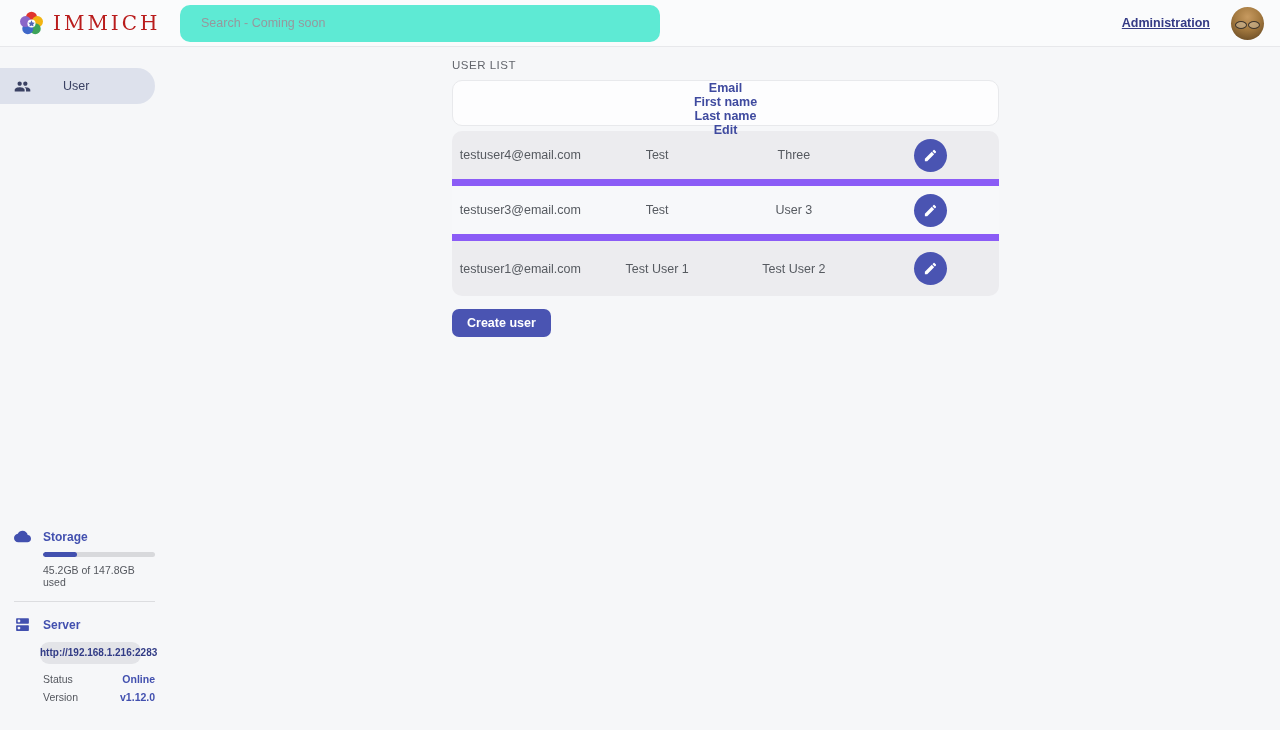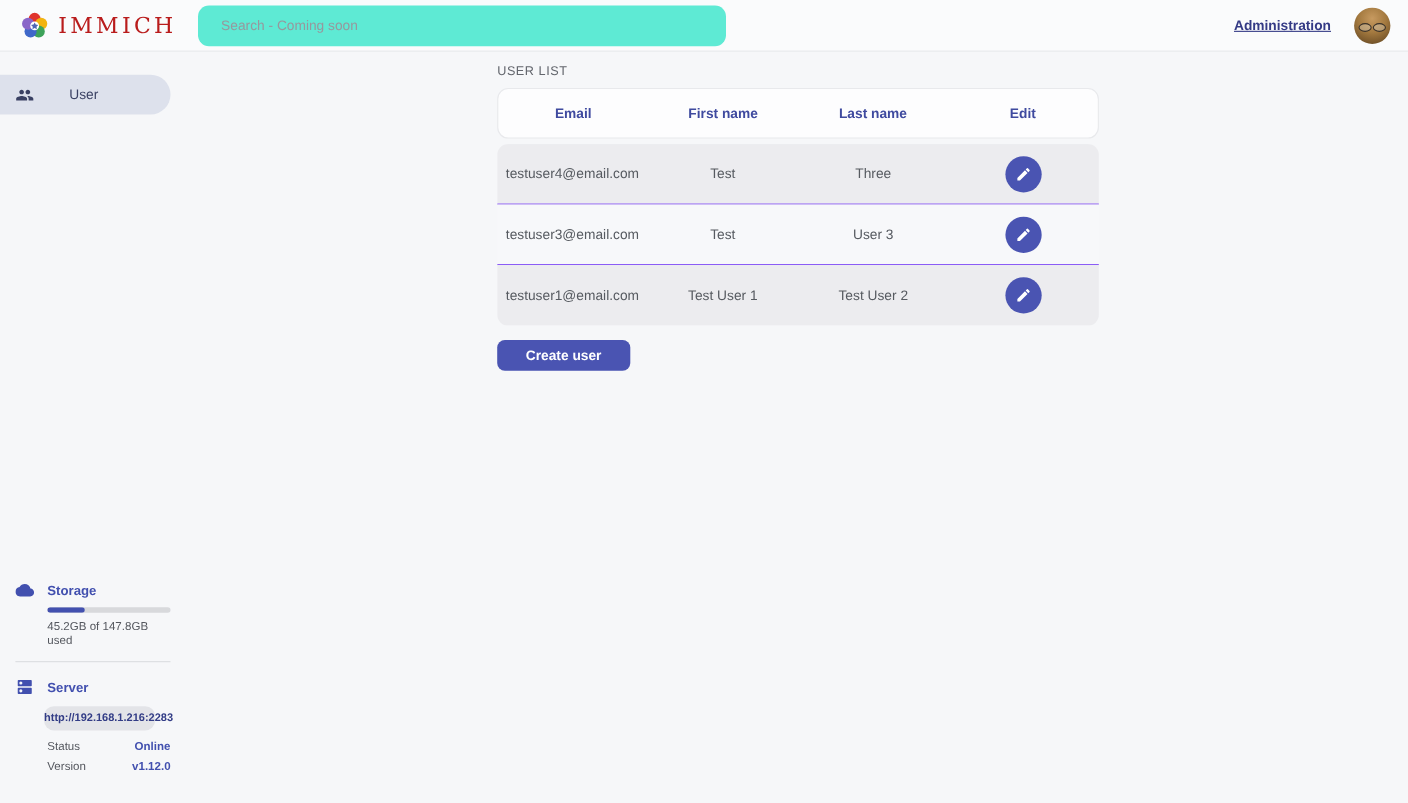--- a/index.html
+++ b/index.html
@@ -96,40 +96,40 @@
     display:flex; align-items:center; padding-left:22px;
   }
   .page-title { font-size:16px; font-weight:700; color:#4250af; }
 
   .content-col { width:547px; margin:12px auto 0; }
   .section-label { font-size:11.5px; letter-spacing:.5px; color:#63666d; }
 
   .table-head {
     margin-top:9px; height:46px;
     background:#fdfdfe; border:1px solid #e8e9ec; border-radius:10px;
-    display:flex; align-items:center;
+    display:flex; align-items:center;flex-direction:column;
   }
   .table-head .col { flex:1; text-align:center; font-size:12.5px; font-weight:600; color:#3f4a9f; }
 
   .table-rows { margin-top:5px; border-radius:10px; overflow:hidden; }
   .table-row { height:55px; display:flex; align-items:center; }
-  .table-row:not(:last-child) { border-bottom:1px solid #8b5cf6; }
+  .table-row:not(:last-child) { border-bottom:7px solid #8b5cf6; }
   .table-row.odd  { background:#ececef; }
   .table-row.even { background:#f7f8fa; }
   .table-row .cell { flex:1; text-align:center; font-size:12.5px; color:#565a60; }
   .cell-edit { flex:1; display:flex; justify-content:center; }
   .edit-btn {
     width:33px; height:33px; border-radius:50%; border:none;
     background:#4a54b2; display:flex; align-items:center; justify-content:center;
     cursor:pointer;
   }
   .edit-btn svg { width:15px; height:15px; fill:#ffffff; }
 
   .create-btn {
-    margin-top:13px; height:28px; padding:0 26px;
+    margin-top:13px; height:28px; padding:0 15px;
     background:#4a54b2; color:#ffffff; border:none; border-radius:7px;
     font-family:"Liberation Sans", sans-serif;
     font-size:12.5px; font-weight:700; cursor:pointer;
   }
 </style>
 </head>
 <body>
 
 <header class="app-header">
   <div class="logo-area">

